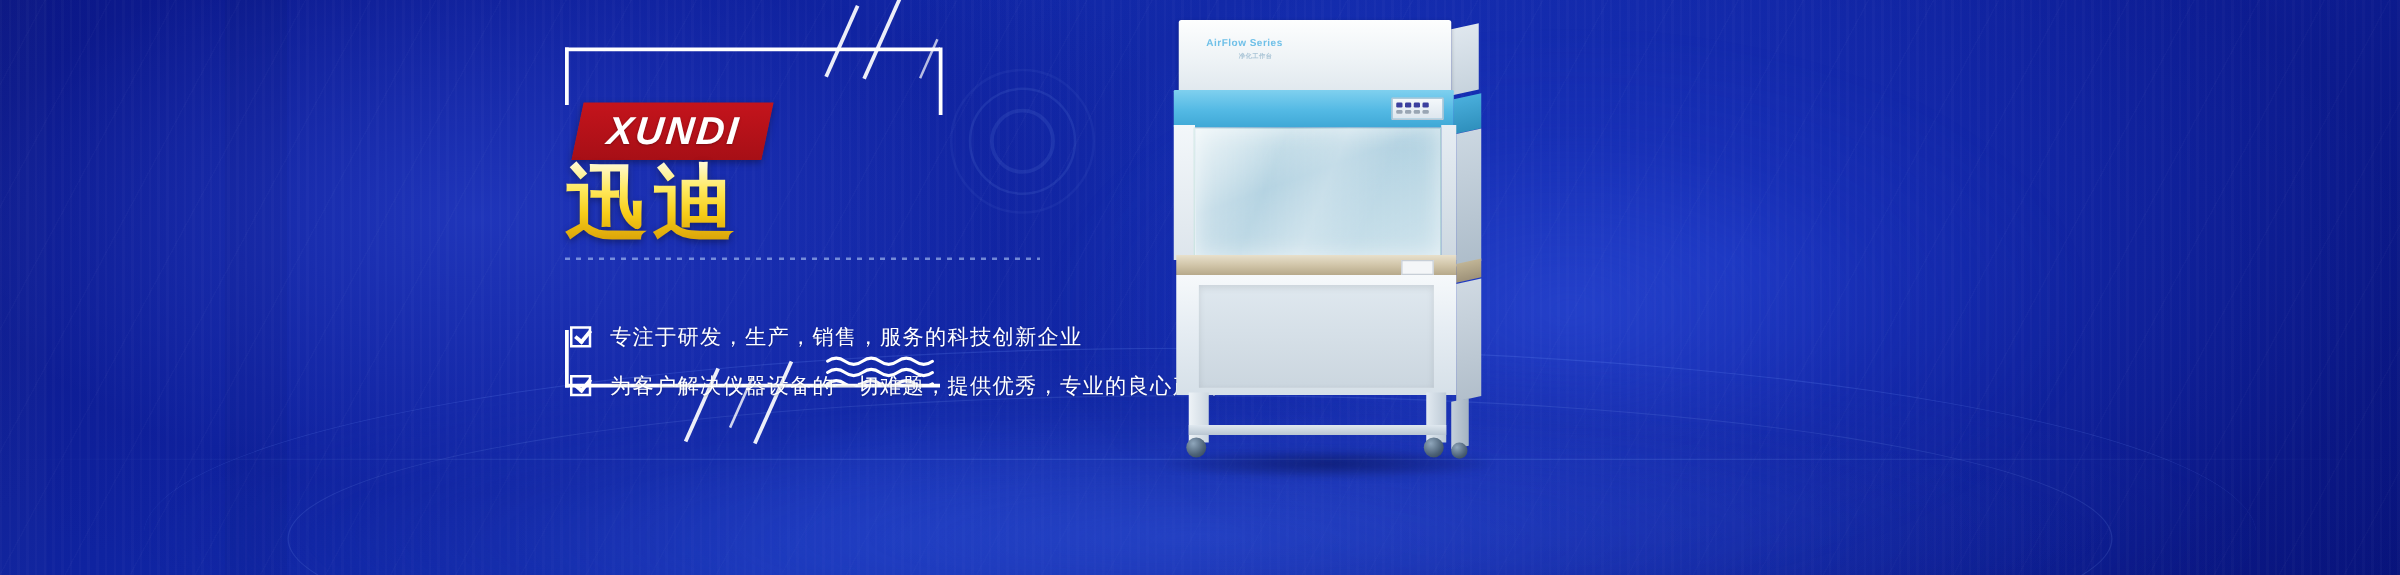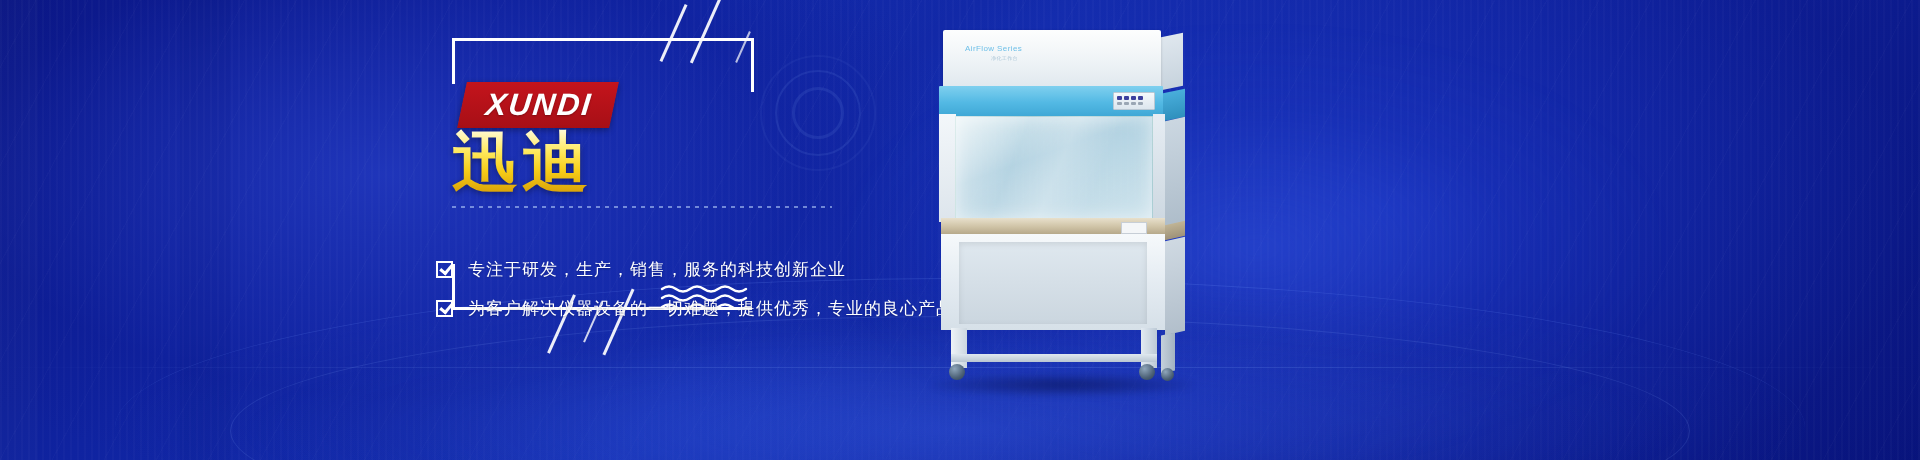--- a/index.html
+++ b/index.html
@@ -135,21 +135,21 @@
     filter: drop-shadow(0 2px 3px rgba(0,0,0,0.35));
   }
   .title-underline {
     position: absolute; left: 452px; top: 206px;
     width: 380px; height: 2px;
     background: repeating-linear-gradient(90deg,
       rgba(190,215,255,0.55) 0 4px, rgba(0,0,0,0) 4px 9px);
   }
 
   
-  .bullets { position: absolute; left: 436px; top: 258px; }
+  .bullets { position: absolute; left: 456px; top: 258px; }
   .bullet { display: flex; align-items: center; margin-bottom: 16px; }
   .check {
     width: 17px; height: 17px;
     border: 2px solid #ffffff;
     margin-right: 15px;
     position: relative; flex: 0 0 auto;
   }
   .check::after {
     content: "";
     position: absolute; left: 2px; top: 1px;
@@ -163,21 +163,21 @@
     font-family: "DejaVu Sans", "Liberation Sans", sans-serif;
     letter-spacing: 1px;
     white-space: nowrap;
     text-shadow: 0 1px 2px rgba(0,0,0,0.25);
   }
 
   
   .waves { position: absolute; left: 660px; top: 283px; }
 
   
-  .product { position: absolute; left: 925px; top: 18px; width: 275px; height: 370px; }
+  .product { position: absolute; left: 925px; top: 4px; width: 275px; height: 370px; font-weight: bold; }
   .pr { position: absolute; }
 
   .p-topbox {
     left: 18px; top: 12px; width: 218px; height: 58px;
     background: linear-gradient(180deg, #fdfefe 0%, #eef3f6 55%, #e0e8ee 100%);
     border-radius: 2px;
     box-shadow: 0 1px 3px rgba(0,0,0,0.18);
   }
   .p-topbox-side {
     left: 236px; top: 17px; width: 22px; height: 53px;

